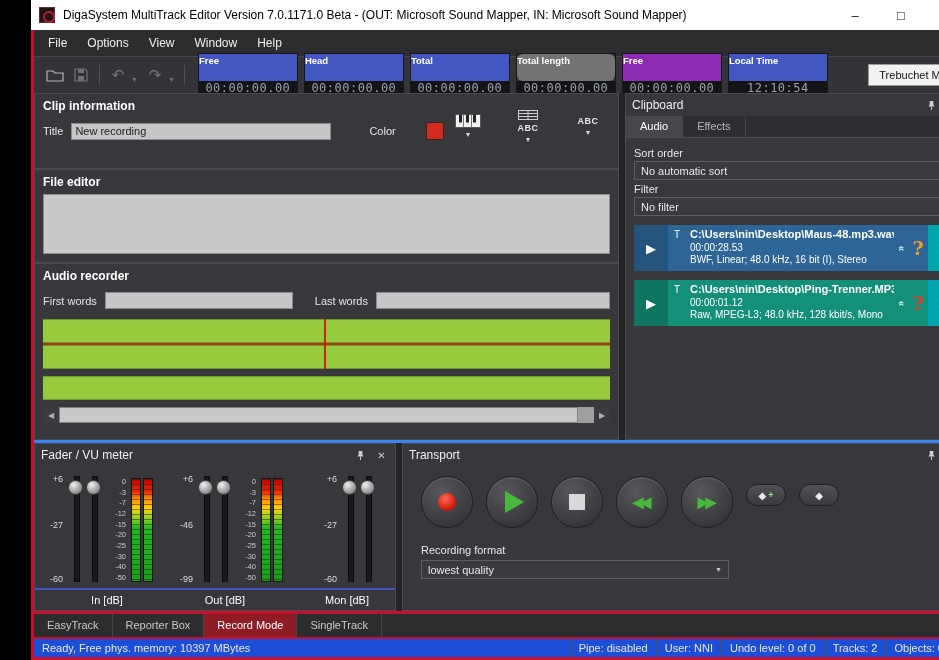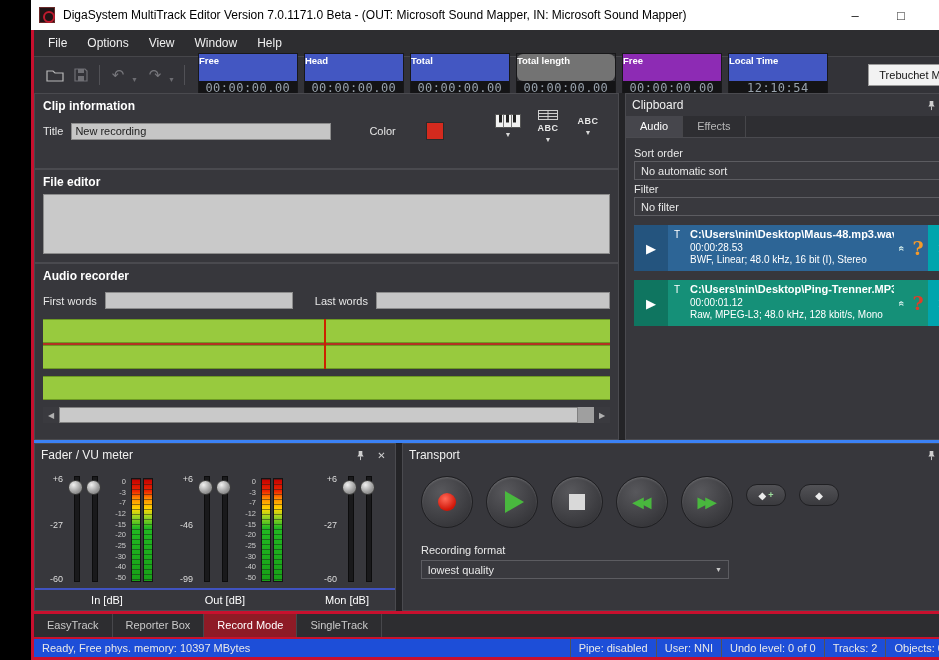--- a/index.html
+++ b/index.html
@@ -42,21 +42,21 @@
   .sect { background:#37373c; border:1px solid #4a4a4f; position:relative; }
   .sec-title { font-size:12px; font-weight:bold; color:#fff; padding:5px 8px 3px; }
   .lbl { font-size:11px; color:#e6e6e6; white-space:nowrap; }
   .inp { height:17px; background:#c6c6c6; border:1px solid #8c8c8c; font-size:11px; color:#222; padding:0 3px; font-family:"Liberation Sans", sans-serif; }
 
   .clip-info { height:76px; flex:none; }
   .ci-row { display:flex; align-items:center; padding:6px 8px 0; gap:8px; }
   .ci-title-input { width:260px; }
   .ci-color-lbl { margin-left:30px; }
   .swatch { width:18px; height:18px; border:1px solid #2a2a2a; margin-left:22px; background:#d42a1e; }
-  .icon-btns { position:absolute; right:10px; top:10px; display:flex; gap:0; }
+  .icon-btns { position:absolute; right:10px; top:10px; display:flex; gap:20px; }
   .icon-btn { width:40px; height:44px; display:flex; flex-direction:column; align-items:center; justify-content:center; gap:3px; background:transparent; border:none; color:#ddd; }
   .icon-btn .caret { font-size:7px; color:#d8d8d8; }
   .abc-txt { font-size:9px; font-weight:bold; color:#e8e8e8; letter-spacing:.5px; }
 
   .text-editor { height:94px; flex:none; display:flex; flex-direction:column; }
   .editor { flex:1; margin:2px 8px 8px; background:#c9c9c9; border:1px solid #8c8c8c; resize:none; }
 
   .audio-recorder { flex:1; display:flex; flex-direction:column; }
   .words-row { display:flex; align-items:center; gap:8px; padding:6px 8px 0; }
   .w-inp1 { width:188px; }

